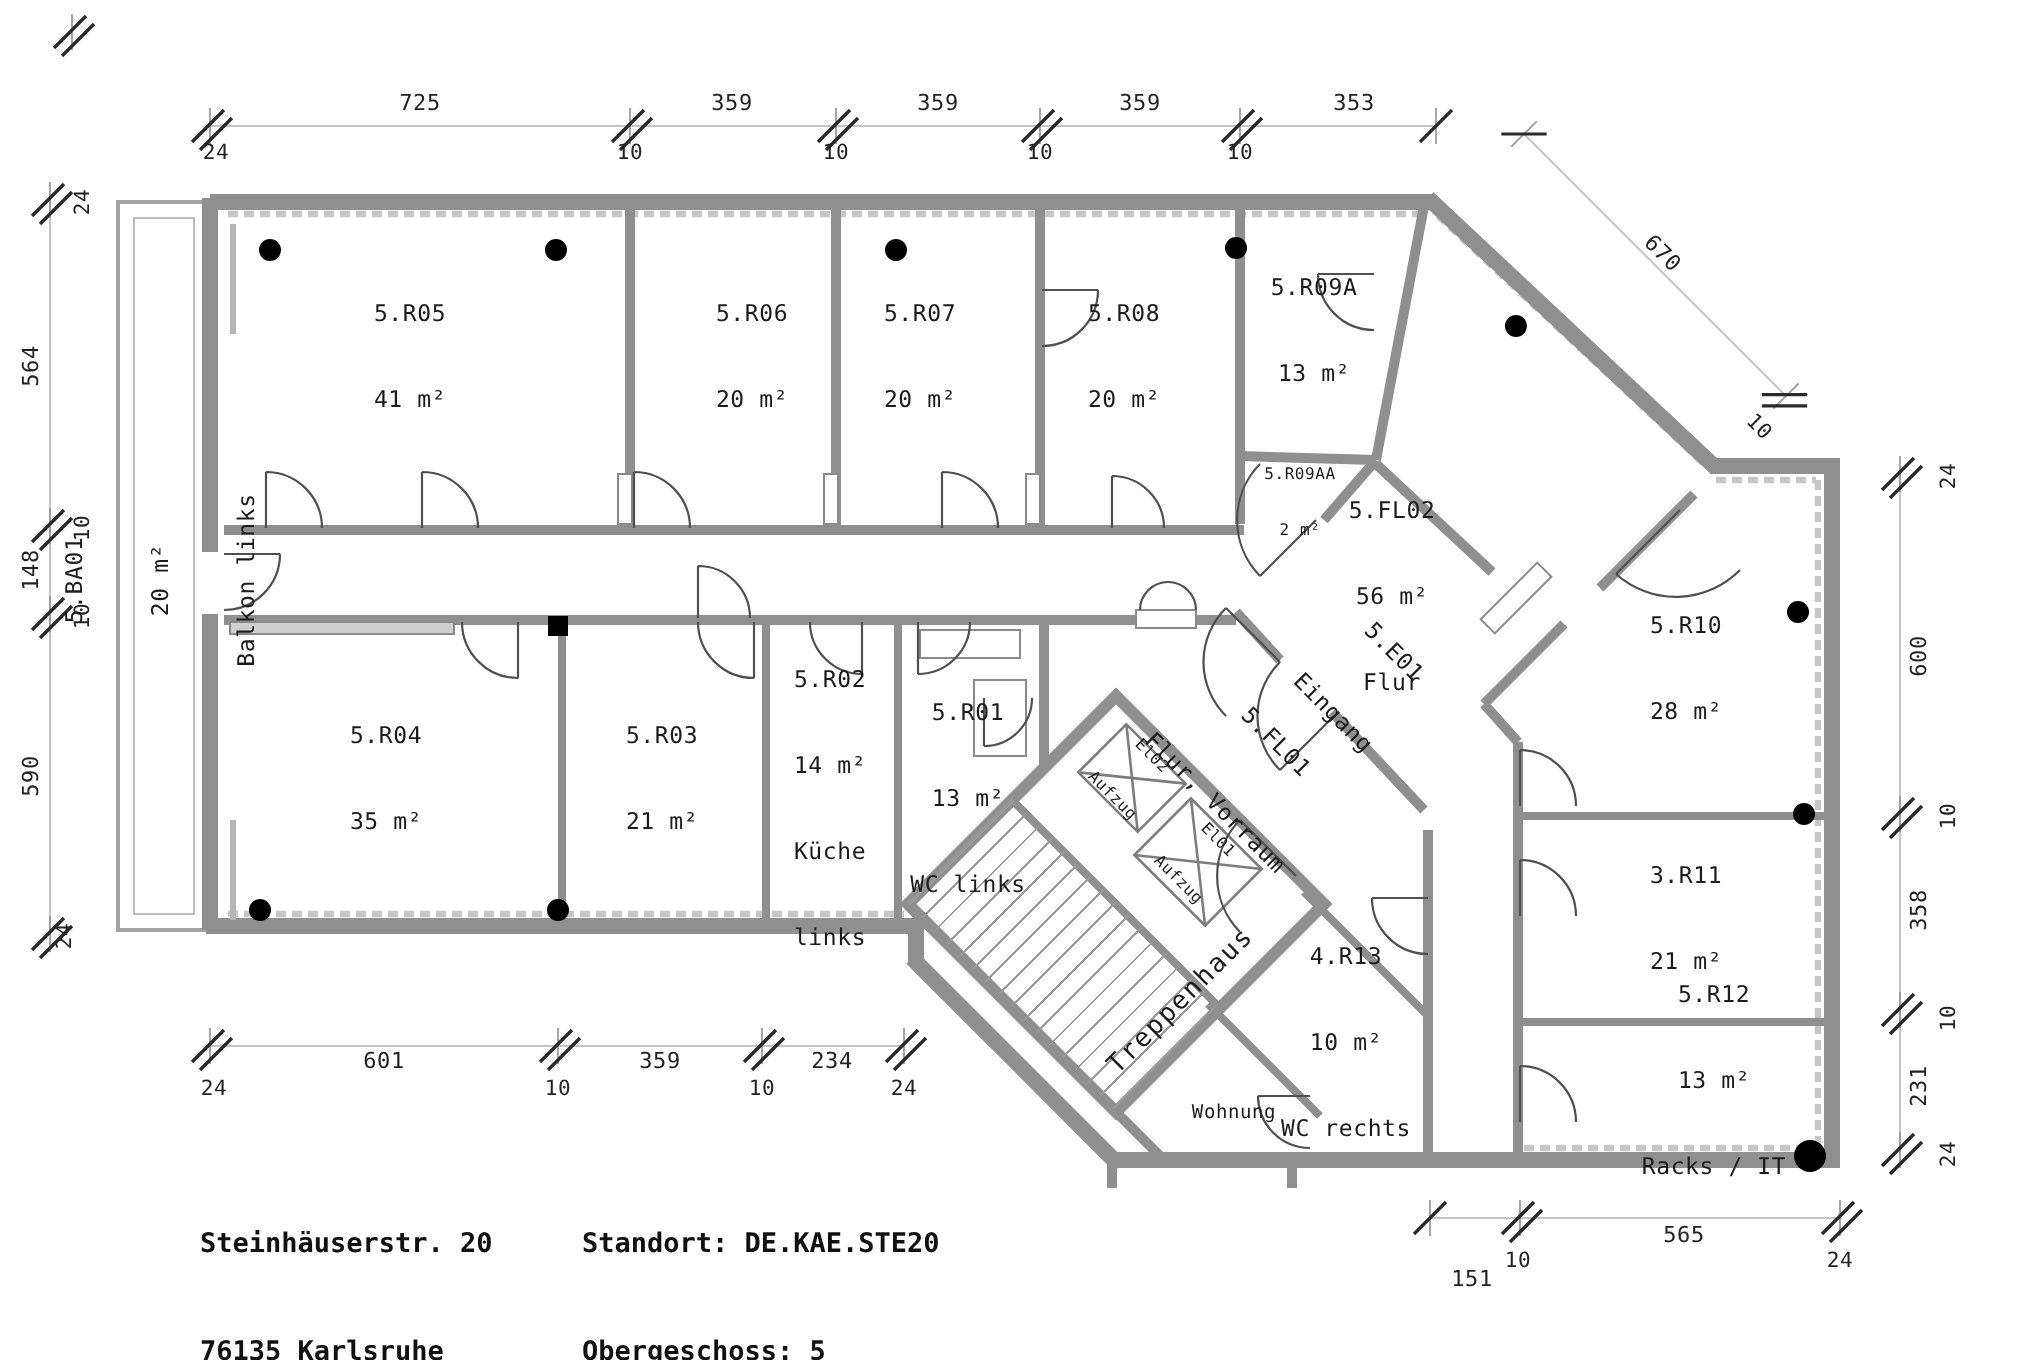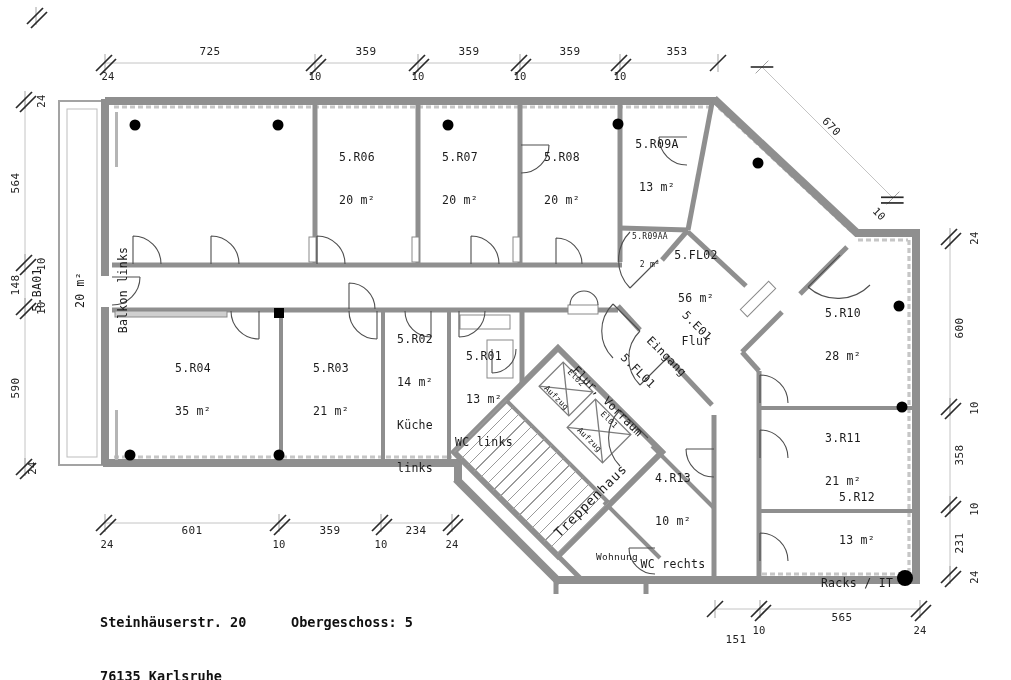--- a/index.html
+++ b/index.html
@@ -208,21 +208,25 @@
       <use href="#tkd" transform="translate(381,523)"></use>
       <use href="#tkd" transform="translate(452,523)"></use>
       <use href="#tks" transform="translate(715,609)"></use>
       <use href="#tkd" transform="translate(760,609)"></use>
       <use href="#tkd" transform="translate(920,609)"></use>
     </g>
   </svg>
 
   <div class="stair-treads"></div>
 
-  <div class="lbl" style="left:357px;top:178px">
+  <div class="lbl" style="left:205px;top:178px">
+    <span>5.R05</span>
+    <span>41 m²</span>
+  </div>
+  <div class="lbl" style="left:376px;top:178px">
     <span>5.R06</span>
     <span>20 m²</span>
   </div>
   <div class="lbl" style="left:460px;top:178px">
     <span>5.R07</span>
     <span>20 m²</span>
   </div>
   <div class="lbl" style="left:562px;top:178px">
     <span>5.R08</span>
     <span>20 m²</span>
@@ -342,17 +346,18 @@
   <div class="lbl dim" style="left:736px;top:640px">151</div>
   <div class="lbl dimsub" style="left:759px;top:631px">10</div>
   <div class="lbl dim" style="left:842px;top:618px">565</div>
   <div class="lbl dimsub" style="left:920px;top:631px">24</div>
 
   <div class="ftr" style="left:100px;top:577px">
     <span style="display:block">Steinhäuserstr. 20</span>
     <span style="display:block">76135 Karlsruhe</span>
   </div>
   <div class="ftr" style="left:291px;top:577px">
+    <span style="display:block">Standort: DE.KAE.STE20</span>
     <span style="display:block">Obergeschoss: 5</span>
     
   </div>
 
 </div>
 
 </body></html>

